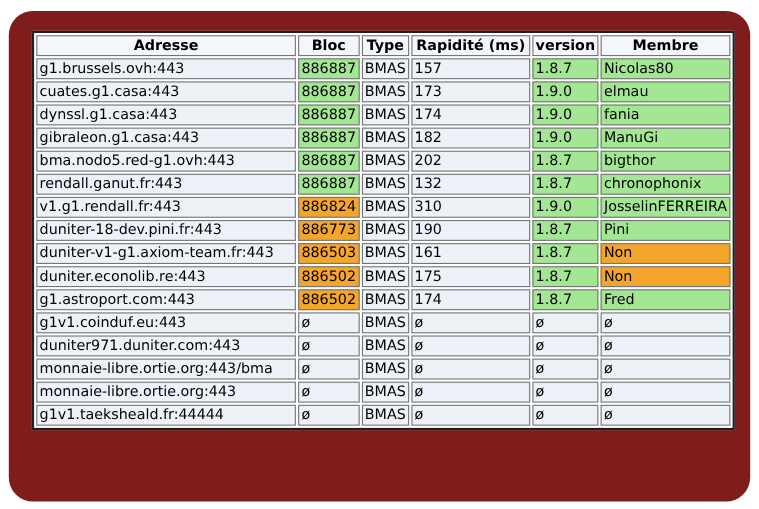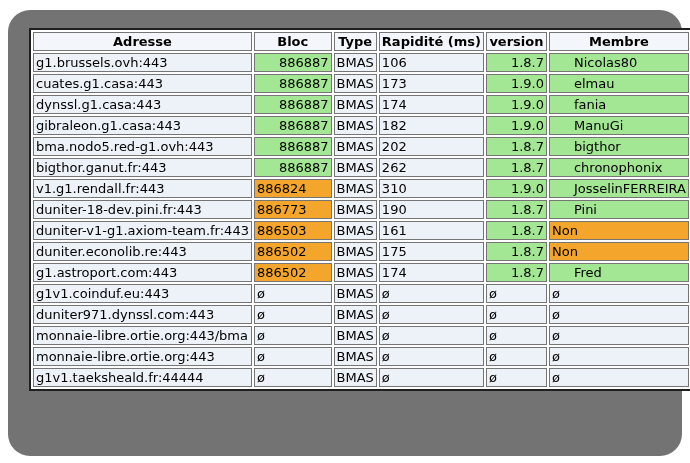--- a/index.html
+++ b/index.html
@@ -12,21 +12,21 @@
     height: 463px;
     position: relative;
     font-family: "DejaVu Sans", "Liberation Sans", sans-serif;
   }
   .panel {
     position: absolute;
     left: 8px;
     top: 10px;
     width: 674px;
     height: 446px;
-    background: #737373;
+    background: #7f1d1d;
     border-radius: 22px;
   }
   table.nodes {
     position: absolute;
     left: 21px;
     top: 18px;
     border-collapse: separate;
     border-spacing: 2px;
     background: #ffffff;
     border: 2px solid #1f1f1f;
@@ -44,21 +44,21 @@
   }
   th {
     font-weight: bold;
     text-align: center;
     background: #f3f6fb;
   }
   td {
     background: #edf2f9;
     text-align: left;
   }
-  td.c-green  { background: #a3e693; padding-left: 24px; }
+  td.c-green  { background: #a3e693; }
   td.c-orange { background: #f4a62c; }
   td.c-none   { background: #edf2f9; }
 </style>
 </head>
 <body>
 
 <div class="panel">
   <table class="nodes">
     <colgroup>
       <col style="width:236px">
@@ -76,21 +76,21 @@
         <th>Rapidité (ms)</th>
         <th>version</th>
         <th>Membre</th>
       </tr>
     </thead>
     <tbody>
         <tr>
           <td class="c-none">g1.brussels.ovh:443</td>
           <td class="c-green">886887</td>
           <td class="c-none">BMAS</td>
-          <td class="c-none">106</td>
+          <td class="c-none">157</td>
           <td class="c-green">1.8.7</td>
           <td class="c-green">Nicolas80</td>
         </tr>
         <tr>
           <td class="c-none">cuates.g1.casa:443</td>
           <td class="c-green">886887</td>
           <td class="c-none">BMAS</td>
           <td class="c-none">173</td>
           <td class="c-green">1.9.0</td>
           <td class="c-green">elmau</td>
@@ -113,24 +113,24 @@
         </tr>
         <tr>
           <td class="c-none">bma.nodo5.red-g1.ovh:443</td>
           <td class="c-green">886887</td>
           <td class="c-none">BMAS</td>
           <td class="c-none">202</td>
           <td class="c-green">1.8.7</td>
           <td class="c-green">bigthor</td>
         </tr>
         <tr>
-          <td class="c-none">bigthor.ganut.fr:443</td>
-          <td class="c-green">886887</td>
-          <td class="c-none">BMAS</td>
-          <td class="c-none">262</td>
+          <td class="c-none">rendall.ganut.fr:443</td>
+          <td class="c-green">886887</td>
+          <td class="c-none">BMAS</td>
+          <td class="c-none">132</td>
           <td class="c-green">1.8.7</td>
           <td class="c-green">chronophonix</td>
         </tr>
         <tr>
           <td class="c-none">v1.g1.rendall.fr:443</td>
           <td class="c-orange">886824</td>
           <td class="c-none">BMAS</td>
           <td class="c-none">310</td>
           <td class="c-green">1.9.0</td>
           <td class="c-green">JosselinFERREIRA</td>
@@ -169,21 +169,21 @@
         </tr>
         <tr>
           <td class="c-none">g1v1.coinduf.eu:443</td>
           <td class="c-none">ø</td>
           <td class="c-none">BMAS</td>
           <td class="c-none">ø</td>
           <td class="c-none">ø</td>
           <td class="c-none">ø</td>
         </tr>
         <tr>
-          <td class="c-none">duniter971.dynssl.com:443</td>
+          <td class="c-none">duniter971.duniter.com:443</td>
           <td class="c-none">ø</td>
           <td class="c-none">BMAS</td>
           <td class="c-none">ø</td>
           <td class="c-none">ø</td>
           <td class="c-none">ø</td>
         </tr>
         <tr>
           <td class="c-none">monnaie-libre.ortie.org:443/bma</td>
           <td class="c-none">ø</td>
           <td class="c-none">BMAS</td>

